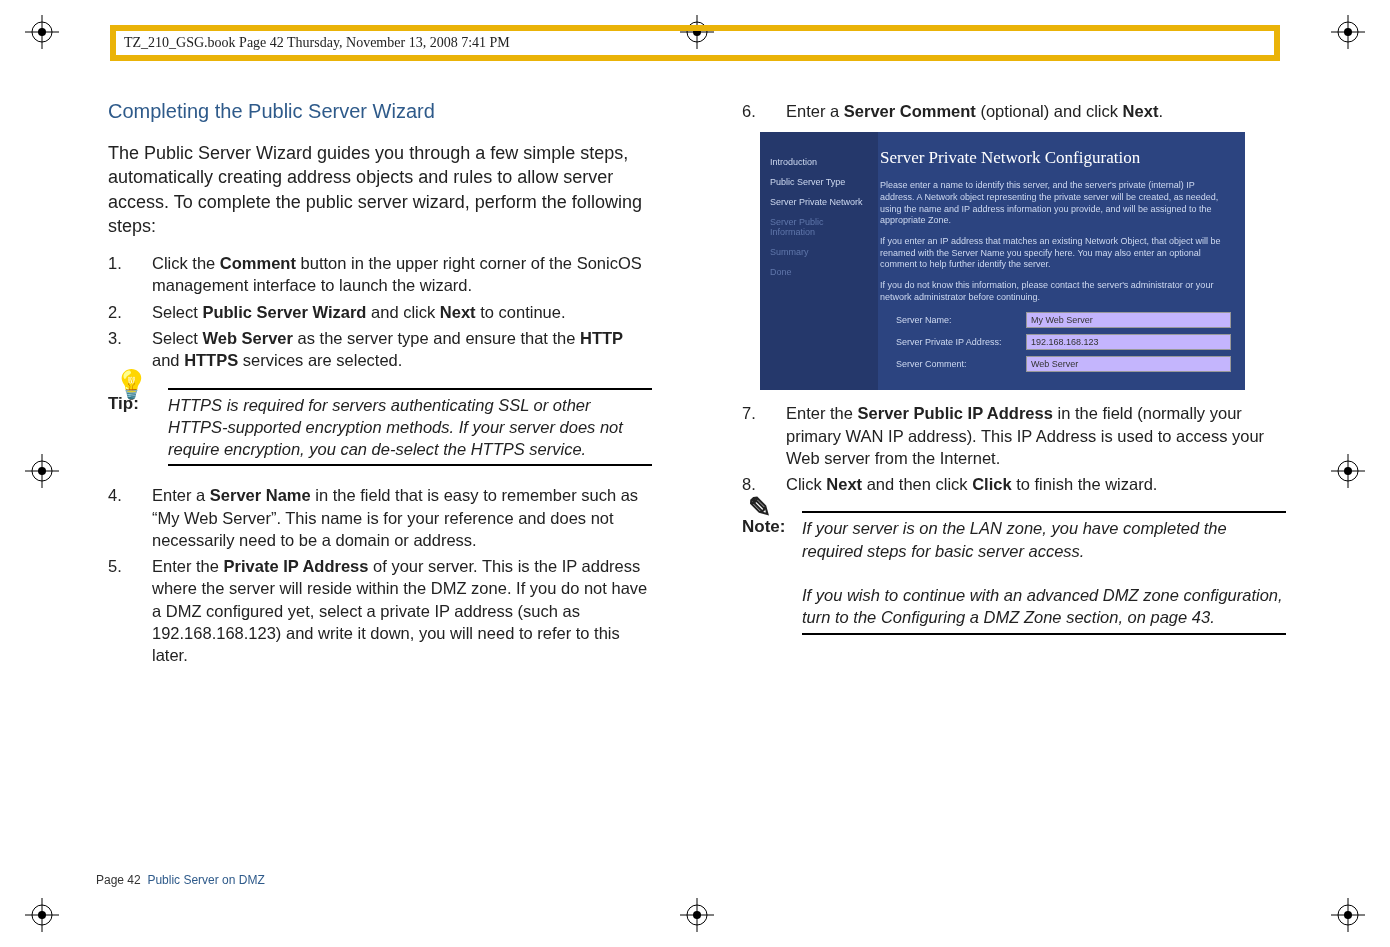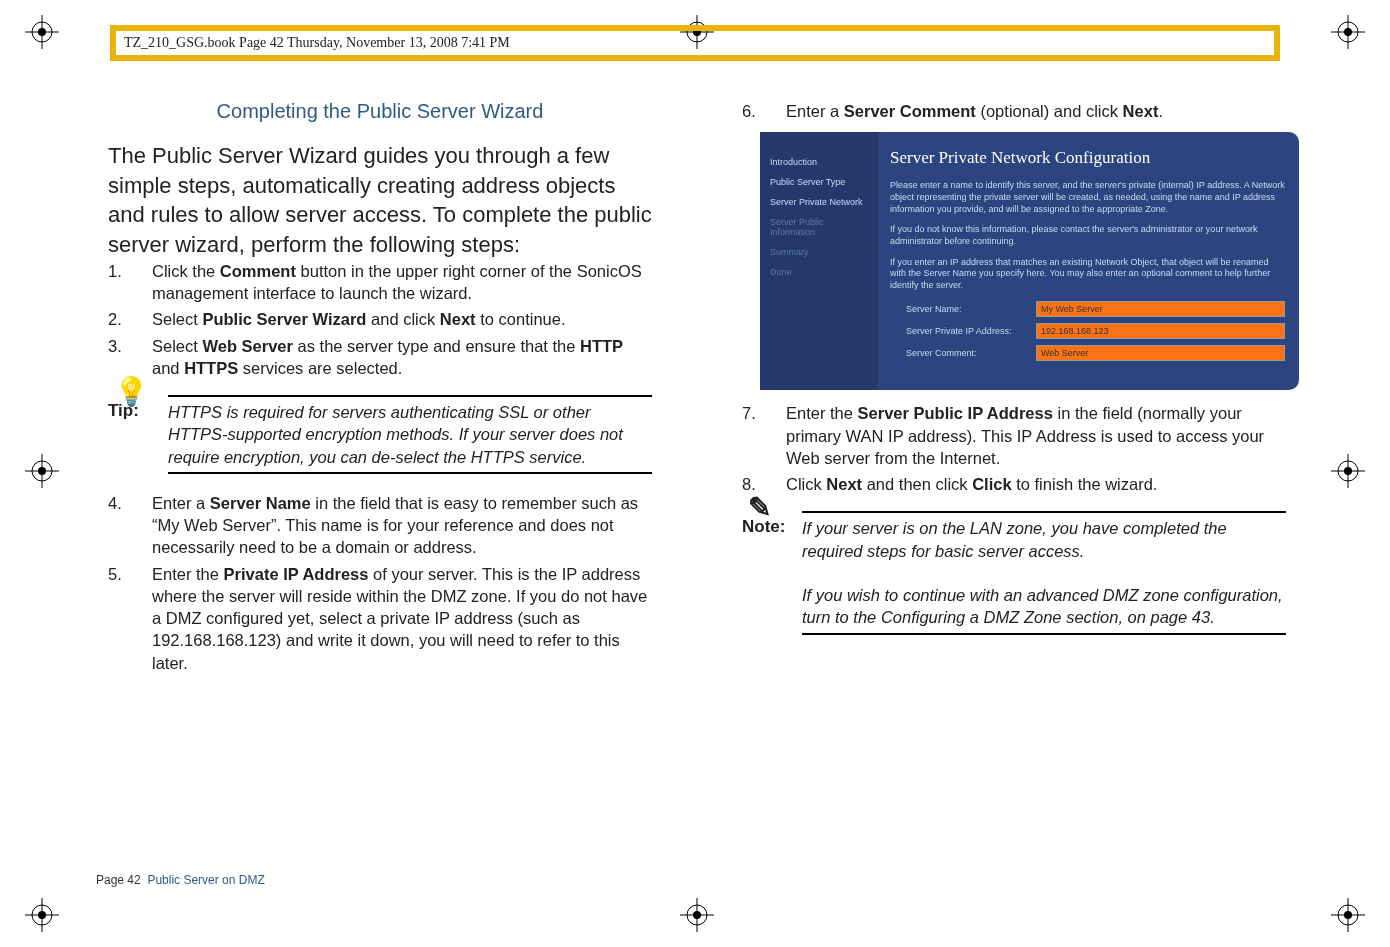--- a/index.html
+++ b/index.html
@@ -45,26 +45,25 @@
       display: flex;
       gap: 90px;
     }
     .column { width: 544px; }
 
     .section-heading {
       color: #2E5A8A;
       font-size: 20px;
       font-weight: normal;
       margin-bottom: 18px;
-      text-align: center;
     }
     .intro-para {
-      font-size: 22px;
+      font-size: 18px;
       line-height: 1.35;
-      margin-bottom: 0;
+      margin-bottom: 14px;
     }
     ol.steps {
       list-style: none;
       font-size: 16.5px;
       line-height: 1.35;
     }
     ol.steps > li {
       display: flex;
       margin-bottom: 4px;
     }
@@ -100,40 +99,39 @@
       flex: 1;
     }
     .tip-icon, .note-icon {
       position: absolute;
       top: -26px;
       left: 6px;
       font-size: 28px;
     }
 
     .wizard-figure {
-      width: 539px;
+      width: 485px;
       height: 258px;
       background: #2c4480;
       display: flex;
       margin: 10px 0 12px 18px;
       font-size: 10px;
       color: #cdd8ef;
-      border-radius: 10px;
     }
     .wz-nav { width: 118px; background: #25386b; padding: 20px 8px; }
     .wz-nav div { padding: 5px 2px; font-size: 9px; }
     .wz-nav .inactive { color: #5f76aa; }
-    .wz-main { flex:1; padding: 10px 14px 10px 12px; }
+    .wz-main { flex:1; padding: 10px 14px 10px 2px; }
     .wz-title { color: #fff; font-size: 17px; padding: 6px 0 12px 0; font-family: "Times New Roman", serif; }
     .wz-para { font-size: 9px; line-height: 1.3; margin-bottom: 9px; }
     .wz-field { display:flex; align-items:center; margin-bottom: 6px; font-size: 9px; margin-left: 16px;}
     .wz-field label { width: 130px; }
     .wz-field input {
       flex: 1; height: 16px; font-size: 9px; padding: 1px 4px;
-      border: 1px solid #999; background: #f97316; color: #333;
+      border: 1px solid #999; background: #c4b5fd; color: #333;
       font-family: Arial, sans-serif;
     }
 
     .footer {
       position: absolute;
       bottom: 60px;
       left: 96px;
       font-size: 12px;
       color: #666;
     }
@@ -267,22 +265,22 @@
         <div>Introduction</div>
         <div>Public Server Type</div>
         <div>Server Private Network</div>
         <div class="inactive">Server Public Information</div>
         <div class="inactive">Summary</div>
         <div class="inactive">Done</div>
       </div>
       <div class="wz-main">
         <div class="wz-title">Server Private Network Configuration</div>
         <div class="wz-para">Please enter a name to identify this server, and the server's private (internal) IP address. A Network object representing the private server will be created, as needed, using the name and IP address information you provide, and will be assigned to the appropriate Zone.</div>
+        <div class="wz-para">If you enter an IP address that matches an existing Network Object, that object will be renamed with the Server Name you specify here. You may also enter an optional comment to help further identify the server.</div>
         <div class="wz-para">If you do not know this information, please contact the server's administrator or your network administrator before continuing.</div>
-        <div class="wz-para">If you enter an IP address that matches an existing Network Object, that object will be renamed with the Server Name you specify here. You may also enter an optional comment to help further identify the server.</div>
         <div class="wz-field">
             <label>Server Name:</label>
             <input value="My Web Server" style="">
           </div>
         <div class="wz-field">
             <label>Server Private IP Address:</label>
             <input value="192.168.168.123" style="">
           </div>
         <div class="wz-field">
             <label>Server Comment:</label>

